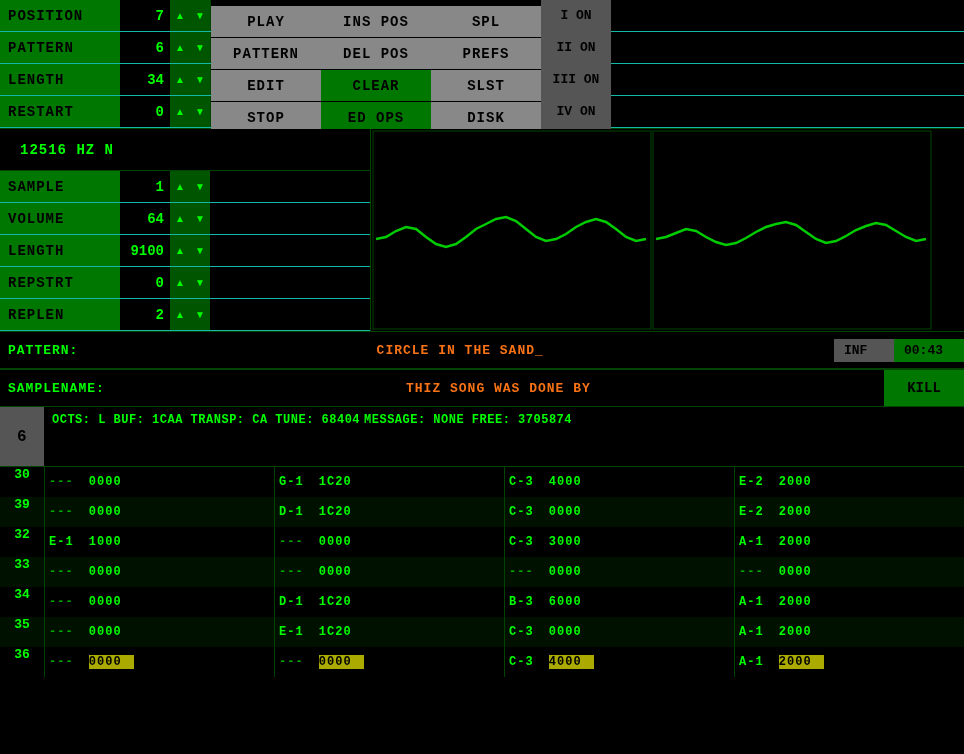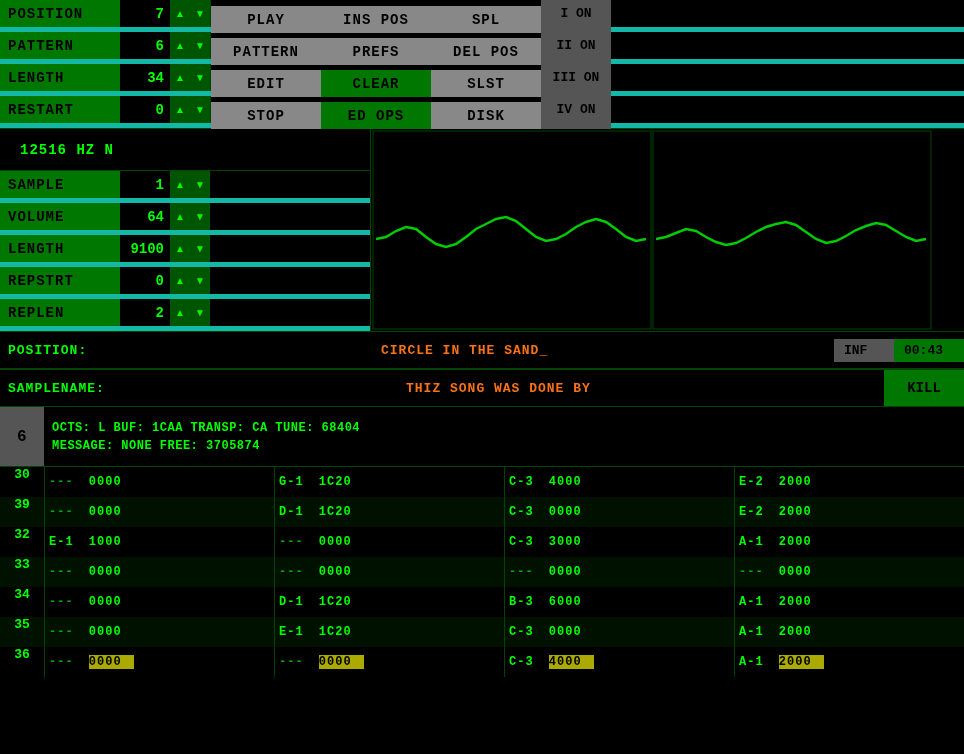--- a/index.html
+++ b/index.html
@@ -23,21 +23,21 @@
     .top-bar {
       display: flex;
       flex-direction: column;
       background: #000;
     }
 
     .control-row {
       display: flex;
       align-items: center;
       height: 32px;
-      border-bottom: 5px solid #14b8a6;
+      border-bottom: 1px solid #14b8a6;
     }
 
     .label-cell {
       background: #007700;
       color: #000;
       padding: 4px 8px;
       min-width: 120px;
       height: 100%;
       display: flex;
       align-items: center;
@@ -241,21 +241,21 @@
       align-items: center;
       justify-content: center;
       font-size: 16px;
       font-weight: bold;
     }
 
     .info-text {
       color: #00ff00;
       padding: 6px 8px;
       display: flex;
-      flex-direction: column;
+      flex-direction: row;
       justify-content: center;
       gap: 4px;
     }
 
     
     .pattern-grid {
       background: #000;
       display: flex;
       flex-direction: column;
     }
@@ -327,22 +327,22 @@
 
     <div class="control-row">
       <div class="label-cell">PATTERN</div>
       <div class="value-cell">6</div>
       <div class="spinner-group">
         <button class="spinner-btn">▲</button>
         <button class="spinner-btn">▼</button>
       </div>
       <div class="separator"></div>
       <button class="action-btn action-btn-gray">PATTERN</button>
+      <button class="action-btn action-btn-gray">DEL POS</button>
       <button class="action-btn action-btn-gray">PREFS</button>
-      <button class="action-btn action-btn-gray">DEL POS</button>
       <button class="on-btn">II ON</button>
     </div>
 
     <div class="control-row">
       <div class="label-cell">LENGTH</div>
       <div class="value-cell">34</div>
       <div class="spinner-group">
         <button class="spinner-btn">▲</button>
         <button class="spinner-btn">▼</button>
       </div>
@@ -441,21 +441,21 @@
           285,110 295,108 305,104 315,100 325,102 335,108 345,113 355,116 365,114 375,109
           385,103 395,98 405,95 415,93 425,96 435,103 445,110 455,114 465,112 475,107
           485,101 495,97 505,94 515,96 525,102 535,108 545,112 555,110
         " fill="none" stroke="#00cc00" stroke-width="2.5"></polyline>
       </svg>
     </div>
 
   </div>
 
   <div class="song-info-bar">
-    <span class="song-info-label">POSITION:</span>
+    <span class="song-info-label">PATTERN:</span>
     <span class="song-info-value">CIRCLE IN THE SAND_</span>
     <span class="song-time" style="background:#555;color:#000;padding:4px 10px;font-weight:bold;">INF</span>
     <span class="song-time" style="background:#007700;color:#000;padding:4px 10px;font-weight:bold;min-width:70px;">00:43</span>
   </div>
 
   <div class="song-info-bar">
     <span class="song-info-label">SAMPLENAME:</span>
     <span class="song-info-value">THIZ SONG WAS DONE BY</span>
     <button class="kill-btn">KILL</button>
   </div>

